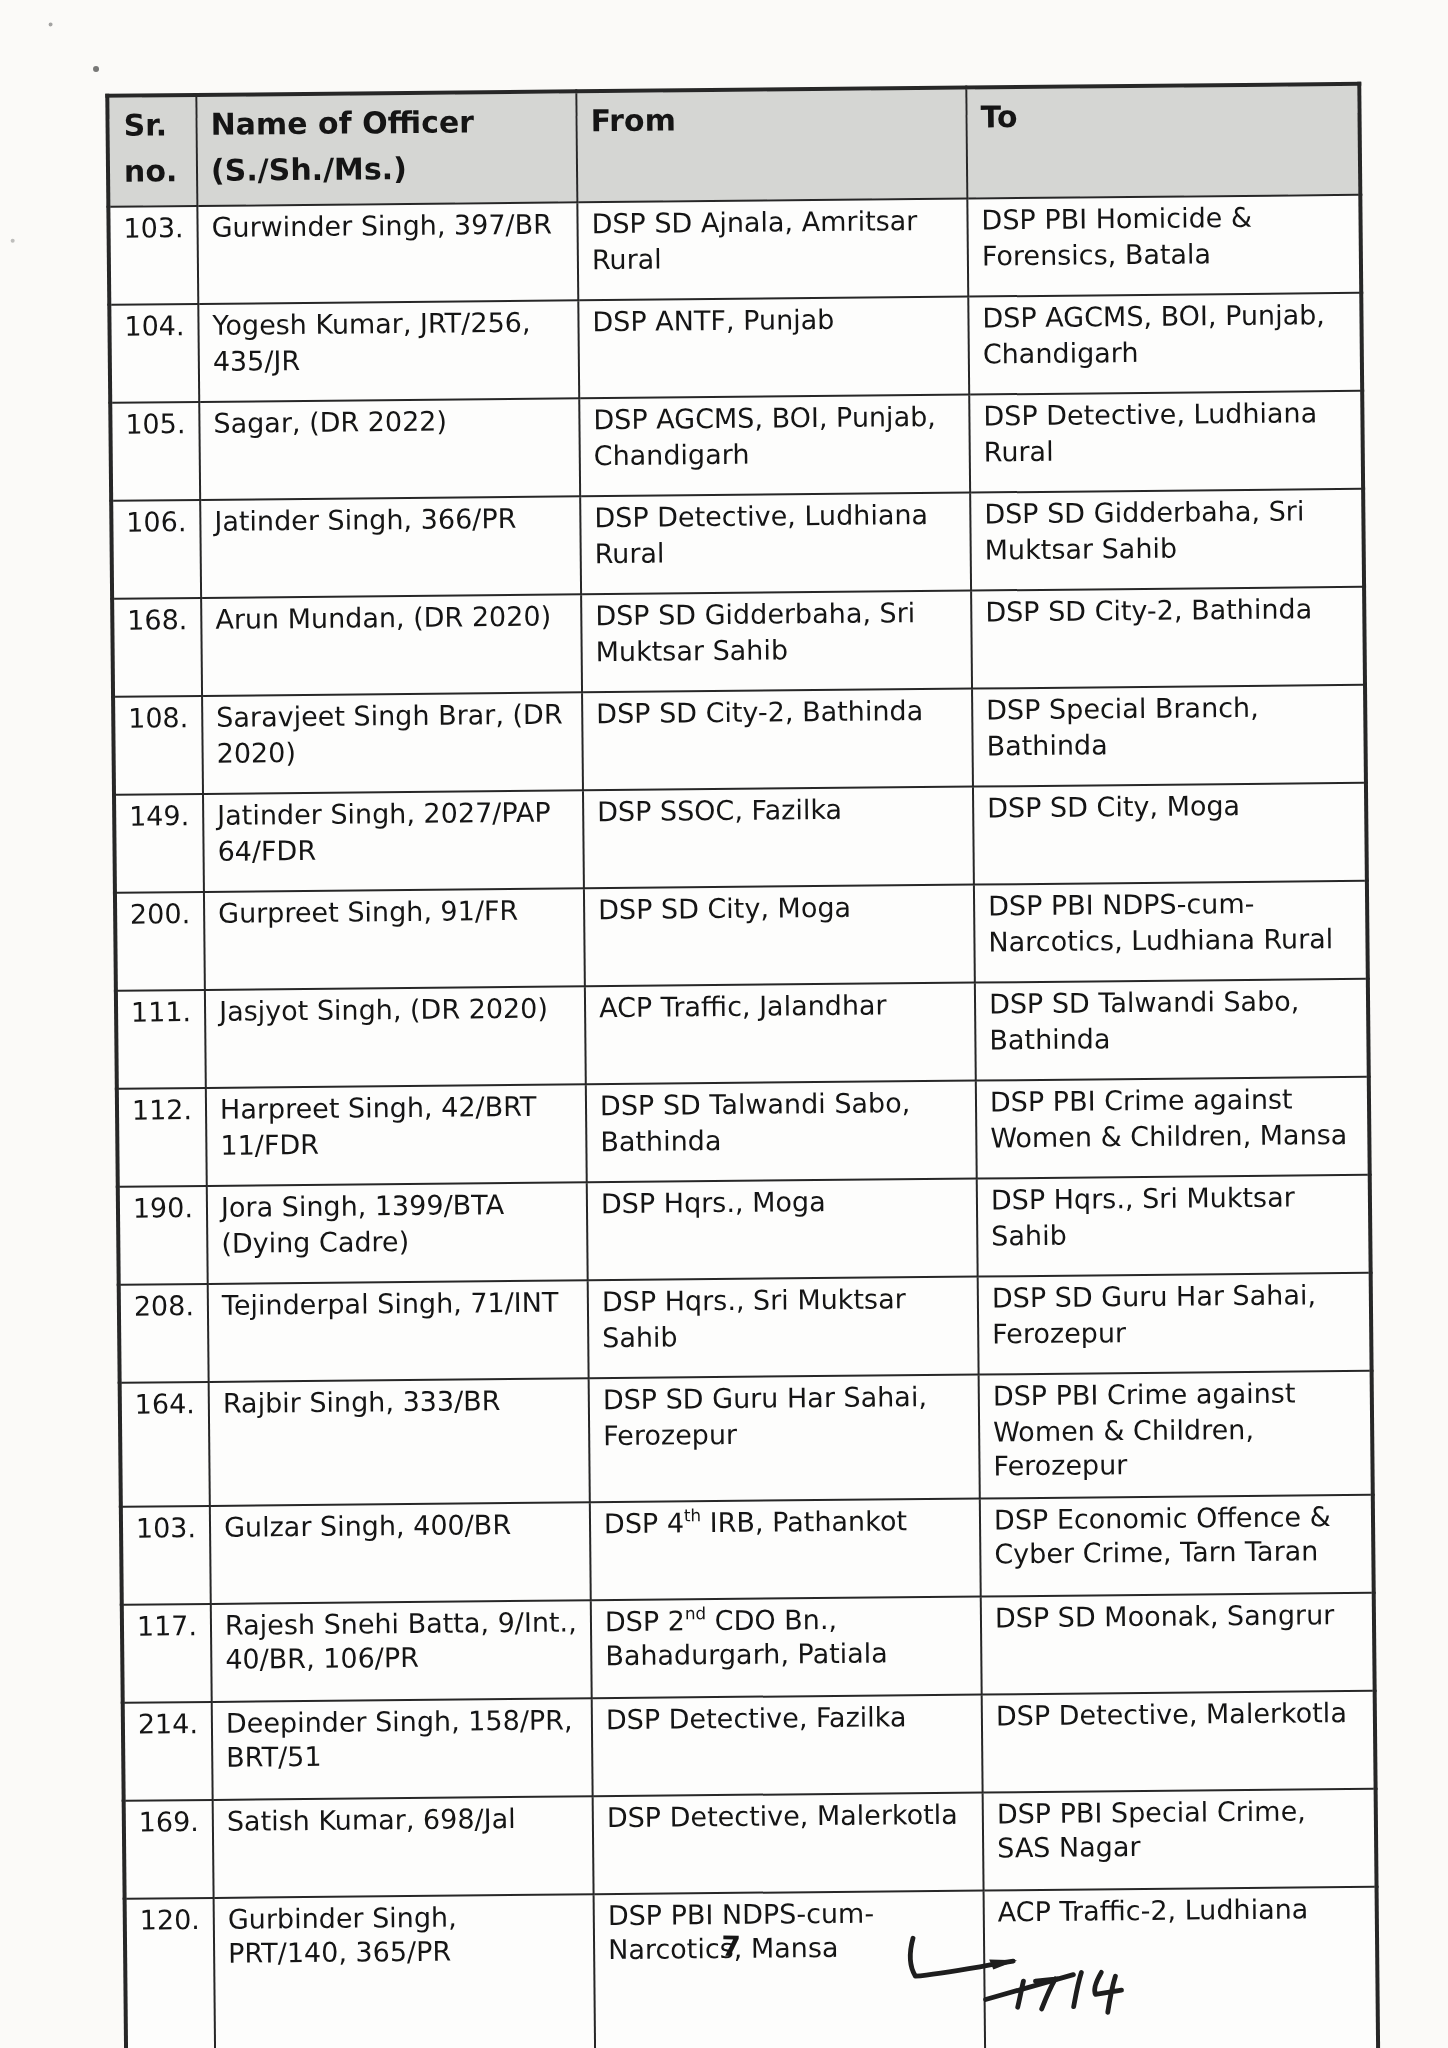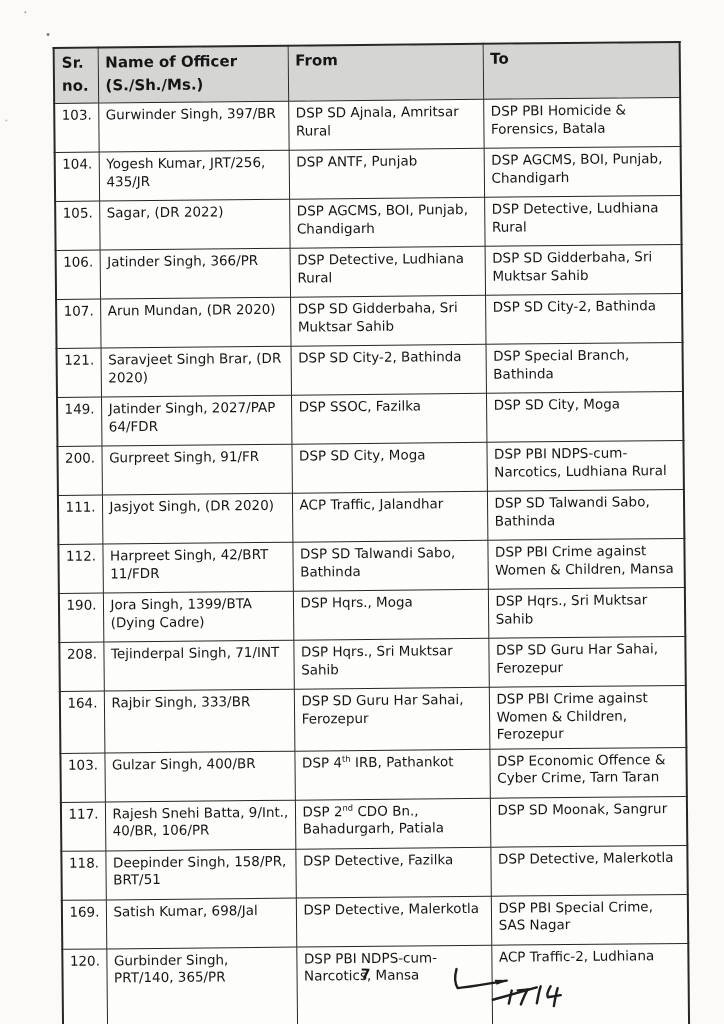--- a/index.html
+++ b/index.html
@@ -117,27 +117,27 @@
     <td class="c-from">DSP AGCMS, BOI, Punjab, Chandigarh</td>
     <td class="c-to">DSP Detective, Ludhiana Rural</td>
   </tr>
           <tr class="row">
     <td class="c-sr">106.</td>
     <td class="c-name">Jatinder Singh, 366/PR</td>
     <td class="c-from">DSP Detective, Ludhiana Rural</td>
     <td class="c-to">DSP SD Gidderbaha, Sri Muktsar Sahib</td>
   </tr>
           <tr class="row">
-    <td class="c-sr">107.</td>
+    <td class="c-sr">168.</td>
     <td class="c-name">Arun Mundan, (DR 2020)</td>
     <td class="c-from">DSP SD Gidderbaha, Sri Muktsar Sahib</td>
     <td class="c-to">DSP SD City-2, Bathinda</td>
   </tr>
           <tr class="row">
-    <td class="c-sr">121.</td>
+    <td class="c-sr">108.</td>
     <td class="c-name">Saravjeet Singh Brar, (DR 2020)</td>
     <td class="c-from">DSP SD City-2, Bathinda</td>
     <td class="c-to">DSP Special Branch, Bathinda</td>
   </tr>
           <tr class="row">
     <td class="c-sr">149.</td>
     <td class="c-name">Jatinder Singh, 2027/PAP 64/FDR</td>
     <td class="c-from">DSP SSOC, Fazilka</td>
     <td class="c-to">DSP SD City, Moga</td>
   </tr>
@@ -183,21 +183,21 @@
     <td class="c-from">DSP 4<sup>th</sup> IRB, Pathankot</td>
     <td class="c-to">DSP Economic Offence &amp; Cyber Crime, Tarn Taran</td>
   </tr>
           <tr class="row">
     <td class="c-sr">117.</td>
     <td class="c-name">Rajesh Snehi Batta, 9/Int., 40/BR, 106/PR</td>
     <td class="c-from">DSP 2<sup>nd</sup> CDO Bn., Bahadurgarh, Patiala</td>
     <td class="c-to">DSP SD Moonak, Sangrur</td>
   </tr>
           <tr class="row">
-    <td class="c-sr">118.</td>
+    <td class="c-sr">214.</td>
     <td class="c-name">Deepinder Singh, 158/PR, BRT/51</td>
     <td class="c-from">DSP Detective, Fazilka</td>
     <td class="c-to">DSP Detective, Malerkotla</td>
   </tr>
           <tr class="row">
     <td class="c-sr">169.</td>
     <td class="c-name">Satish Kumar, 698/Jal</td>
     <td class="c-from">DSP Detective, Malerkotla</td>
     <td class="c-to">DSP PBI Special Crime, SAS Nagar</td>
   </tr>

